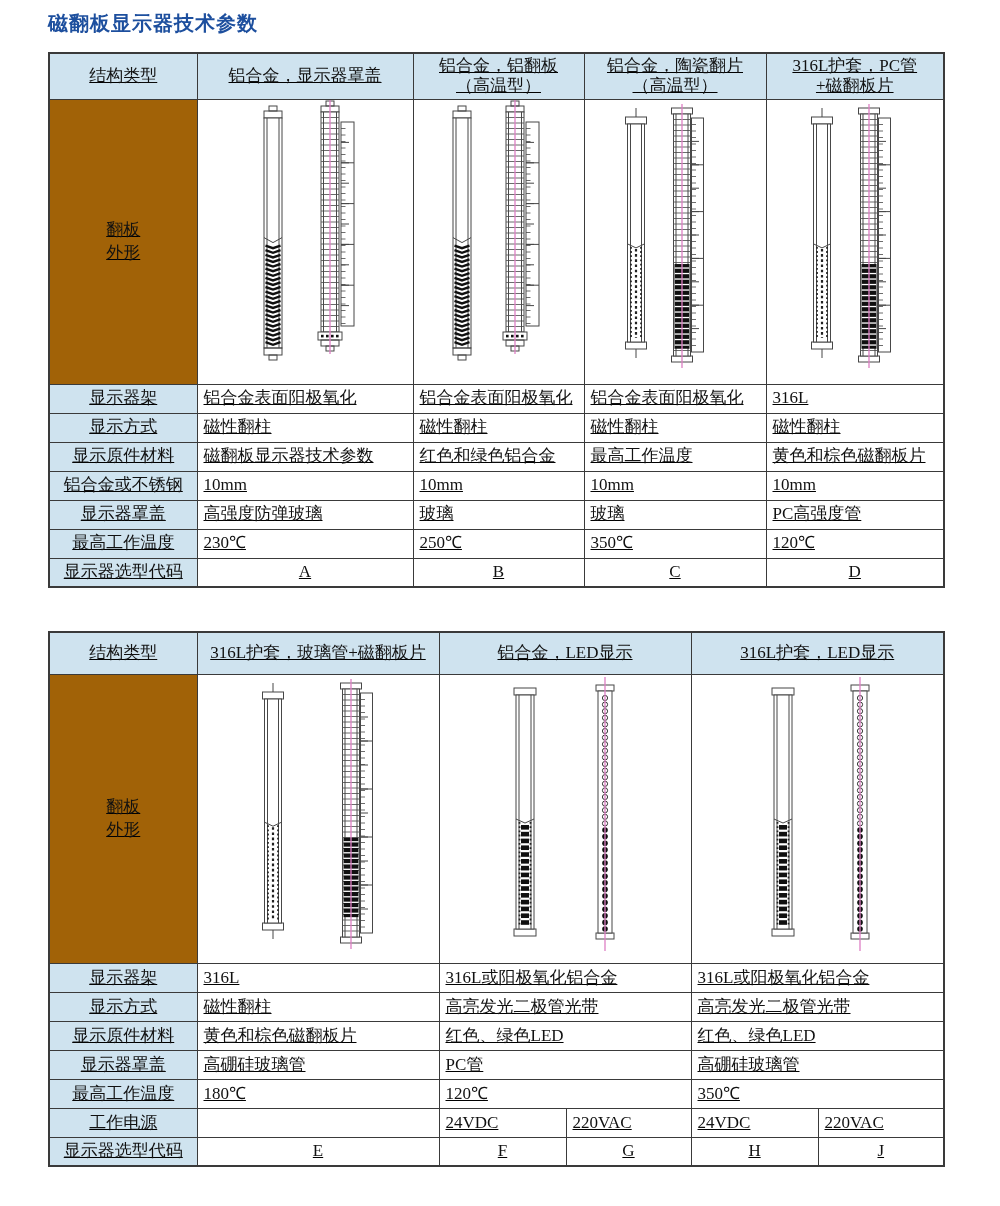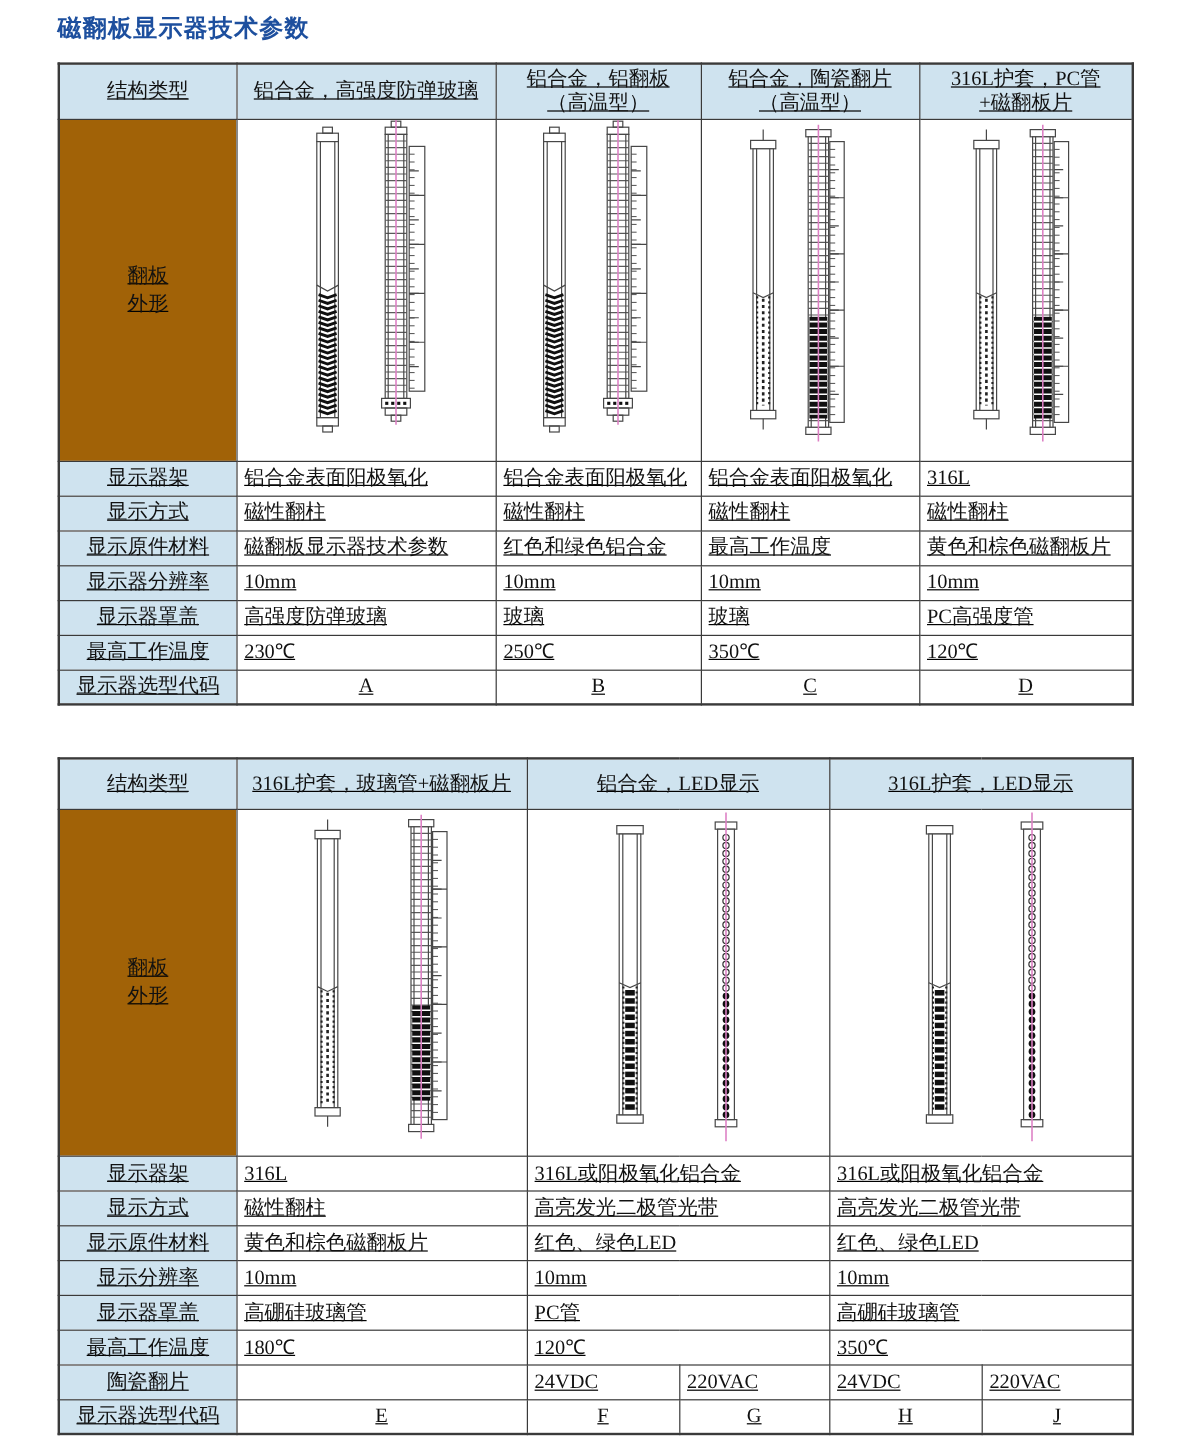--- a/index.html
+++ b/index.html
@@ -37,21 +37,21 @@
   <colgroup>
     <col style="width:148px">
       <col style="width:216px">
       <col style="width:171px">
       <col style="width:182px">
       <col style="width:178px">
   </colgroup>
   <tbody>
       <tr style="height:46px">
     <th class="head">结构类型</th>
-    <th class="head">铝合金，高强度防弹玻璃</th>
+    <th class="head">铝合金，显示器罩盖</th>
     <th class="head">铝合金，铝翻板
 （高温型）</th>
     <th class="head">铝合金，陶瓷翻片
 （高温型）</th>
     <th class="head">316L护套，PC管
 +磁翻板片</th>
   </tr>
   <tr style="height:285px">
     <th class="shape">翻板
 外形</th>
@@ -583,21 +583,21 @@
     <td>磁性翻柱</td>
   </tr>
   <tr style="height:29px">
     <th class="lbl">显示原件材料</th>
     <td>磁翻板显示器技术参数</td>
     <td>红色和绿色铝合金</td>
     <td>最高工作温度</td>
     <td>黄色和棕色磁翻板片</td>
   </tr>
   <tr style="height:29px">
-    <th class="lbl">显示器分辨率</th>
+    <th class="lbl">铝合金或不锈钢</th>
     <td>10mm</td>
     <td>10mm</td>
     <td>10mm</td>
     <td>10mm</td>
   </tr>
   <tr style="height:29px">
     <th class="lbl">显示器罩盖</th>
     <td>高强度防弹玻璃</td>
     <td>玻璃</td>
     <td>玻璃</td>
@@ -910,39 +910,33 @@
     <td colspan="2">高亮发光二极管光带</td>
     <td colspan="2">高亮发光二极管光带</td>
   </tr>
   <tr style="height:29px">
     <th class="lbl">显示原件材料</th>
     <td>黄色和棕色磁翻板片</td>
     <td colspan="2">红色、绿色LED</td>
     <td colspan="2">红色、绿色LED</td>
   </tr>
   <tr style="height:29px">
-    <th class="lbl">显示分辨率</th>
-    <td>10mm</td>
-    <td colspan="2">10mm</td>
-    <td colspan="2">10mm</td>
-  </tr>
-  <tr style="height:29px">
     <th class="lbl">显示器罩盖</th>
     <td>高硼硅玻璃管</td>
     <td colspan="2">PC管</td>
     <td colspan="2">高硼硅玻璃管</td>
   </tr>
   <tr style="height:29px">
     <th class="lbl">最高工作温度</th>
     <td>180℃</td>
     <td colspan="2">120℃</td>
     <td colspan="2">350℃</td>
   </tr>
   <tr style="height:29px">
-    <th class="lbl">陶瓷翻片</th>
+    <th class="lbl">工作电源</th>
     <td></td>
     <td>24VDC</td>
     <td>220VAC</td>
     <td>24VDC</td>
     <td>220VAC</td>
   </tr>
   <tr style="height:29px">
     <th class="lbl">显示器选型代码</th>
     <td class="center">E</td>
     <td class="center">F</td>

